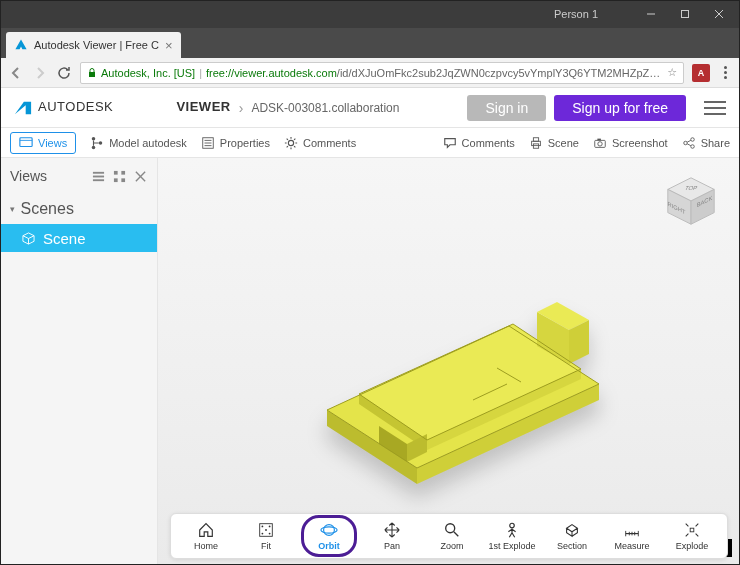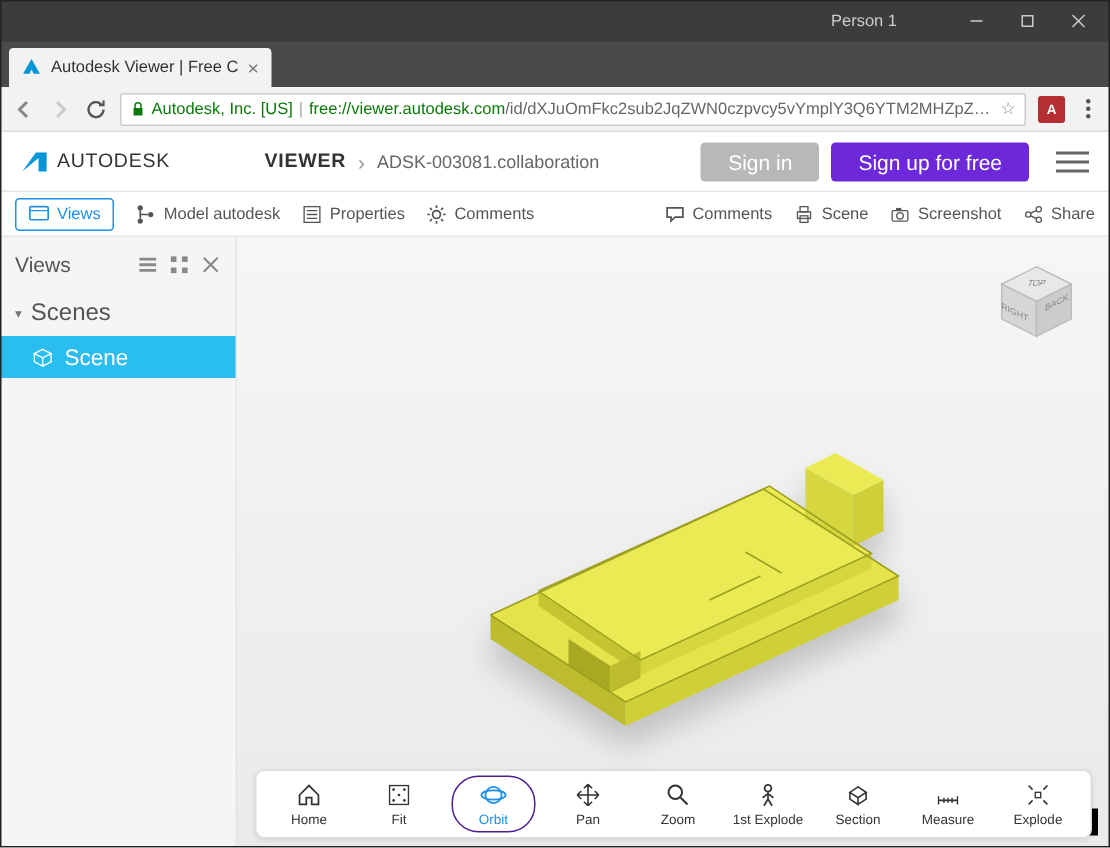--- a/index.html
+++ b/index.html
@@ -72,21 +72,21 @@
 .model { position: absolute; left: 50%; top: 58%; transform: translate(-50%, -50%); width: 360px; height: 220px; }
 .model svg { width: 100%; height: 100%; filter: drop-shadow(0 14px 10px rgba(0,0,0,0.18)); }
 
 .speaker { position: absolute; bottom: 8px; right: 8px; width: 24px; height: 18px; background: #000; color: #fff; display: flex; align-items: center; justify-content: center; border-top-left-radius: 3px; }
 .speaker svg { width: 12px; height: 12px; }
 
 
 .bottombar { position: absolute; bottom: 6px; left: 50%; transform: translateX(-50%); background: #fff; border: 1px solid #ddd; border-radius: 6px; height: 46px; display: flex; align-items: center; padding: 0 10px; gap: 10px; box-shadow: 0 1px 4px rgba(0,0,0,0.1); }
 .bb-item { display: flex; flex-direction: column; align-items: center; justify-content: center; width: 50px; font-size: 9px; color: #333; cursor: pointer; gap: 2px; }
 .bb-item svg { width: 18px; height: 18px; }
-.bb-item.active { color: #1e90e8; border: 1px solid #4c1d95; border-radius: 18px; padding: 3px 6px; width: 56px; }
+.bb-item.active { color: #1e90e8; border: 3px solid #4c1d95; border-radius: 18px; padding: 3px 6px; width: 56px; font-weight: bold; }
 
 .frame { position: absolute; inset: 0; border: 1px solid #222; pointer-events: none; }
 </style>
 </head>
 <body>
 
 <div class="titlebar">
   <span class="persona">Person 1</span>
   <span class="win-btn">
       <svg viewBox="0 0 10 10">

